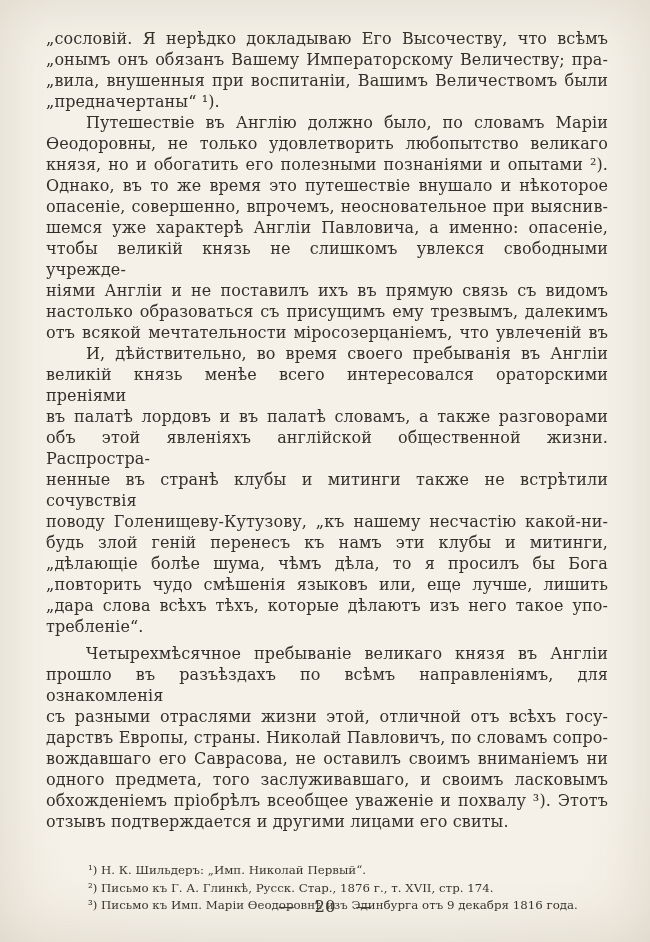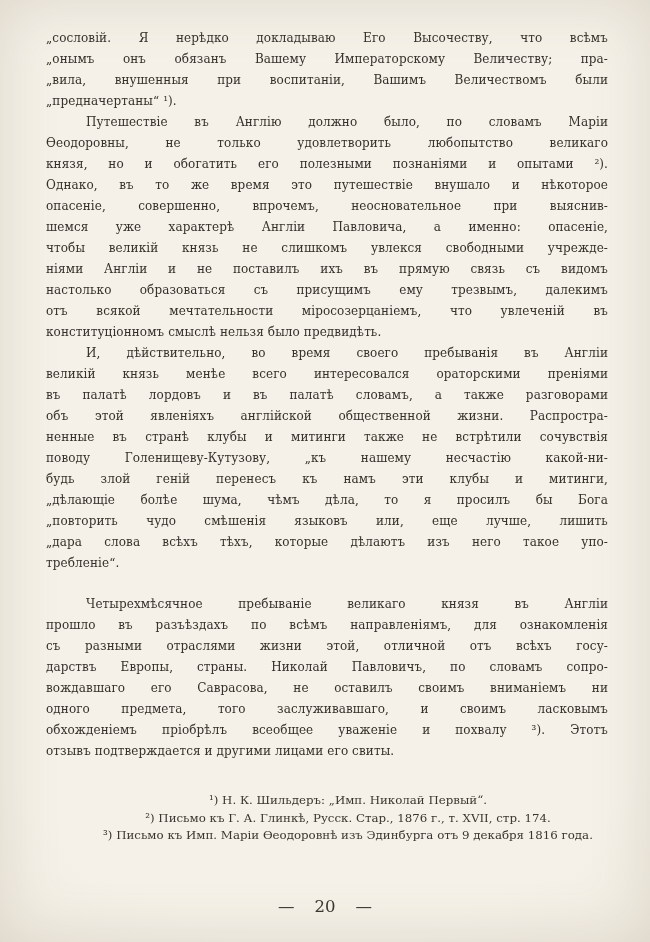--- a/index.html
+++ b/index.html
@@ -18,50 +18,49 @@
     width: 650px;
     height: 942px;
     box-sizing: border-box;
     padding: 28px 42px 0 46px;
     color: #35302a;
     background:
       radial-gradient(ellipse 120% 100% at 50% 45%, #f5f1e8 55%, #ece7db 88%, #e3ddcf 100%);
     box-shadow: inset 0 0 60px rgba(120,105,80,0.18);
   }
   .body-text {
-    font-size: 12px;
+    font-size: 16px;
     line-height: 21px;
     letter-spacing: 0.1px;
   }
   .para {
     margin: 0;
   }
   .para.spaced {
-    margin-top: 20px;
+    margin-top: 6px;
   }
   .line {
     text-align: justify;
     text-align-last: justify;
   }
   .line.last {
     text-align-last: left;
   }
   .para.indent .line:first-child {
     text-indent: 40px;
   }
   .footnotes {
     margin-top: 30px;
     font-size: 11.8px;
     line-height: 17.5px;
     color: #3a352e;
   }
   .footnote {
     padding-left: 42px;
     white-space: nowrap;
-    text-align: center;
   }
   .page-number {
     position: absolute;
     left: 0;
     bottom: 26px;
     width: 100%;
     text-align: center;
     font-size: 16.5px;
     color: #3a352e;
     margin-top: 29px;
@@ -87,21 +86,20 @@
         <div class="line">Путешествіе въ Англію должно было, по словамъ Маріи</div>
         <div class="line">Ѳеодоровны, не только удовлетворить любопытство великаго</div>
         <div class="line">князя, но и обогатить его полезными познаніями и опытами ²).</div>
         <div class="line">Однако, въ то же время это путешествіе внушало и нѣкоторое</div>
         <div class="line">опасеніе, совершенно, впрочемъ, неосновательное при выяснив-</div>
         <div class="line">шемся уже характерѣ Англіи Павловича, а именно: опасеніе,</div>
         <div class="line">чтобы великій князь не слишкомъ увлекся свободными учрежде-</div>
         <div class="line">ніями Англіи и не поставилъ ихъ въ прямую связь съ видомъ</div>
         <div class="line">настолько образоваться съ присущимъ ему трезвымъ, далекимъ</div>
         <div class="line">отъ всякой мечтательности міросозерцаніемъ, что увлеченій въ</div>
-        <div class="line last">конституціонномъ смыслѣ нельзя было предвидѣть.</div>
       </div>
       <div class="para indent">
         <div class="line">И, дѣйствительно, во время своего пребыванія въ Англіи</div>
         <div class="line">великій князь менѣе всего интересовался ораторскими преніями</div>
         <div class="line">въ палатѣ лордовъ и въ палатѣ словамъ, а также разговорами</div>
         <div class="line">объ этой явленіяхъ англійской общественной жизни. Распростра-</div>
         <div class="line">ненные въ странѣ клубы и митинги также не встрѣтили сочувствія</div>
         <div class="line">поводу Голенищеву-Кутузову, „къ нашему несчастію какой-ни-</div>
         <div class="line">будь злой геній перенесъ къ намъ эти клубы и митинги,</div>
         <div class="line">„дѣлающіе болѣе шума, чѣмъ дѣла, то я просилъ бы Бога</div>

